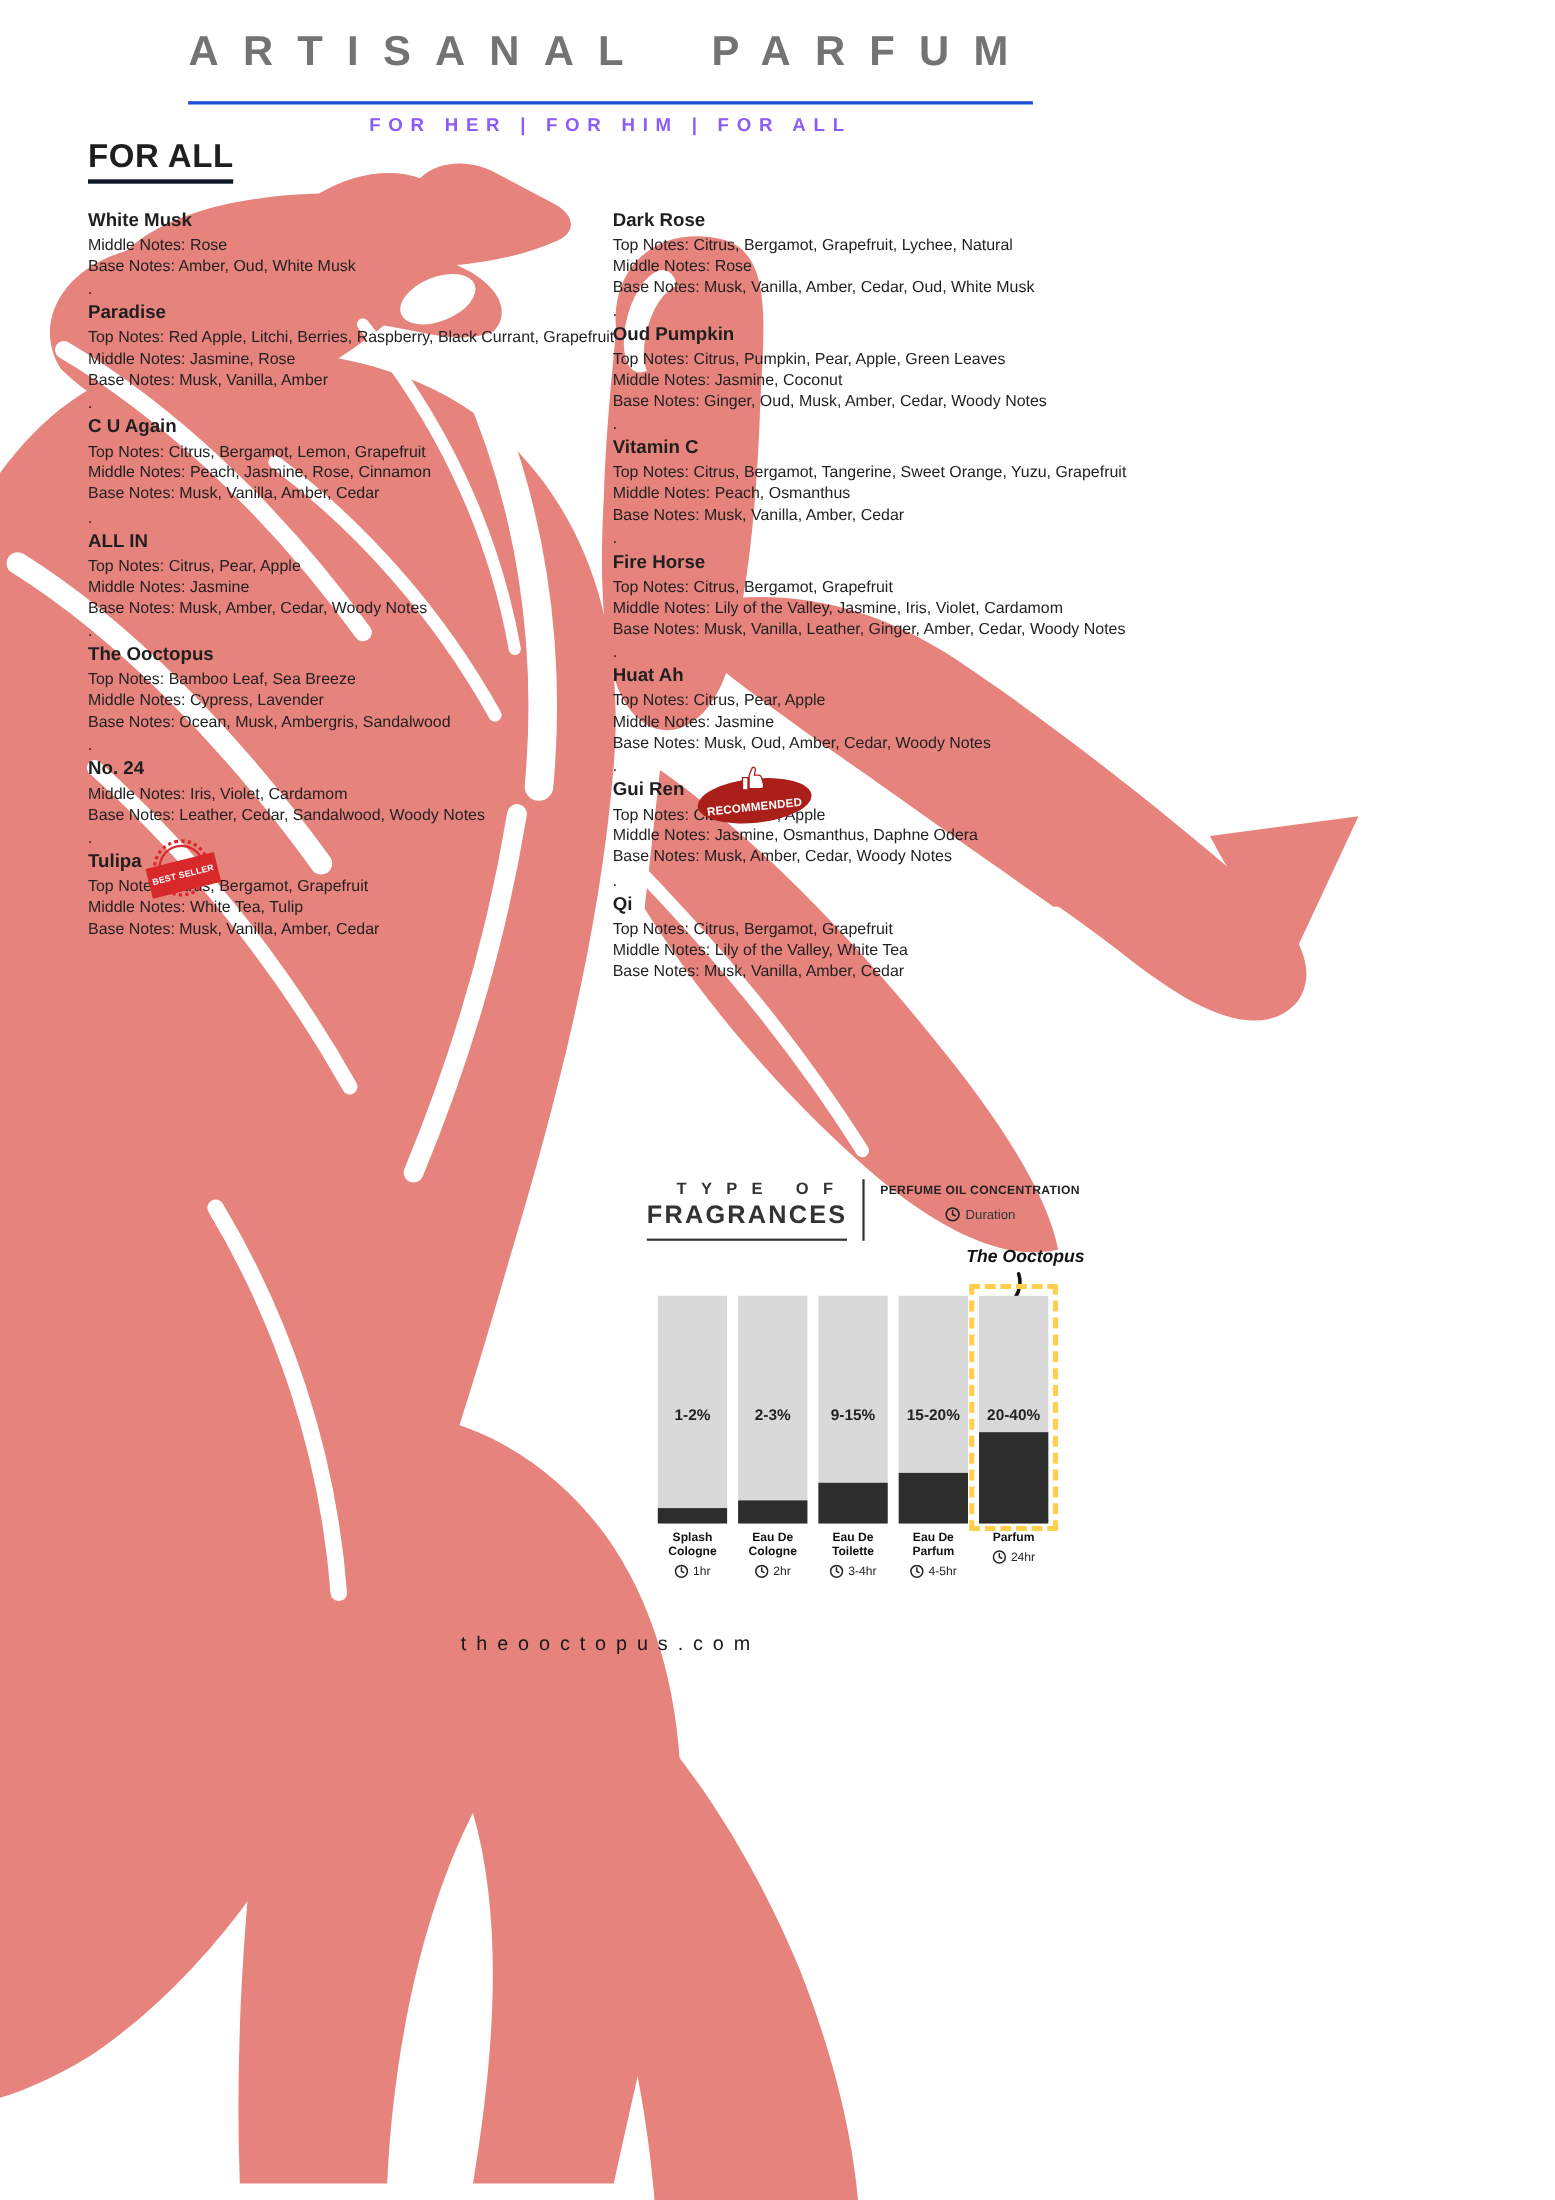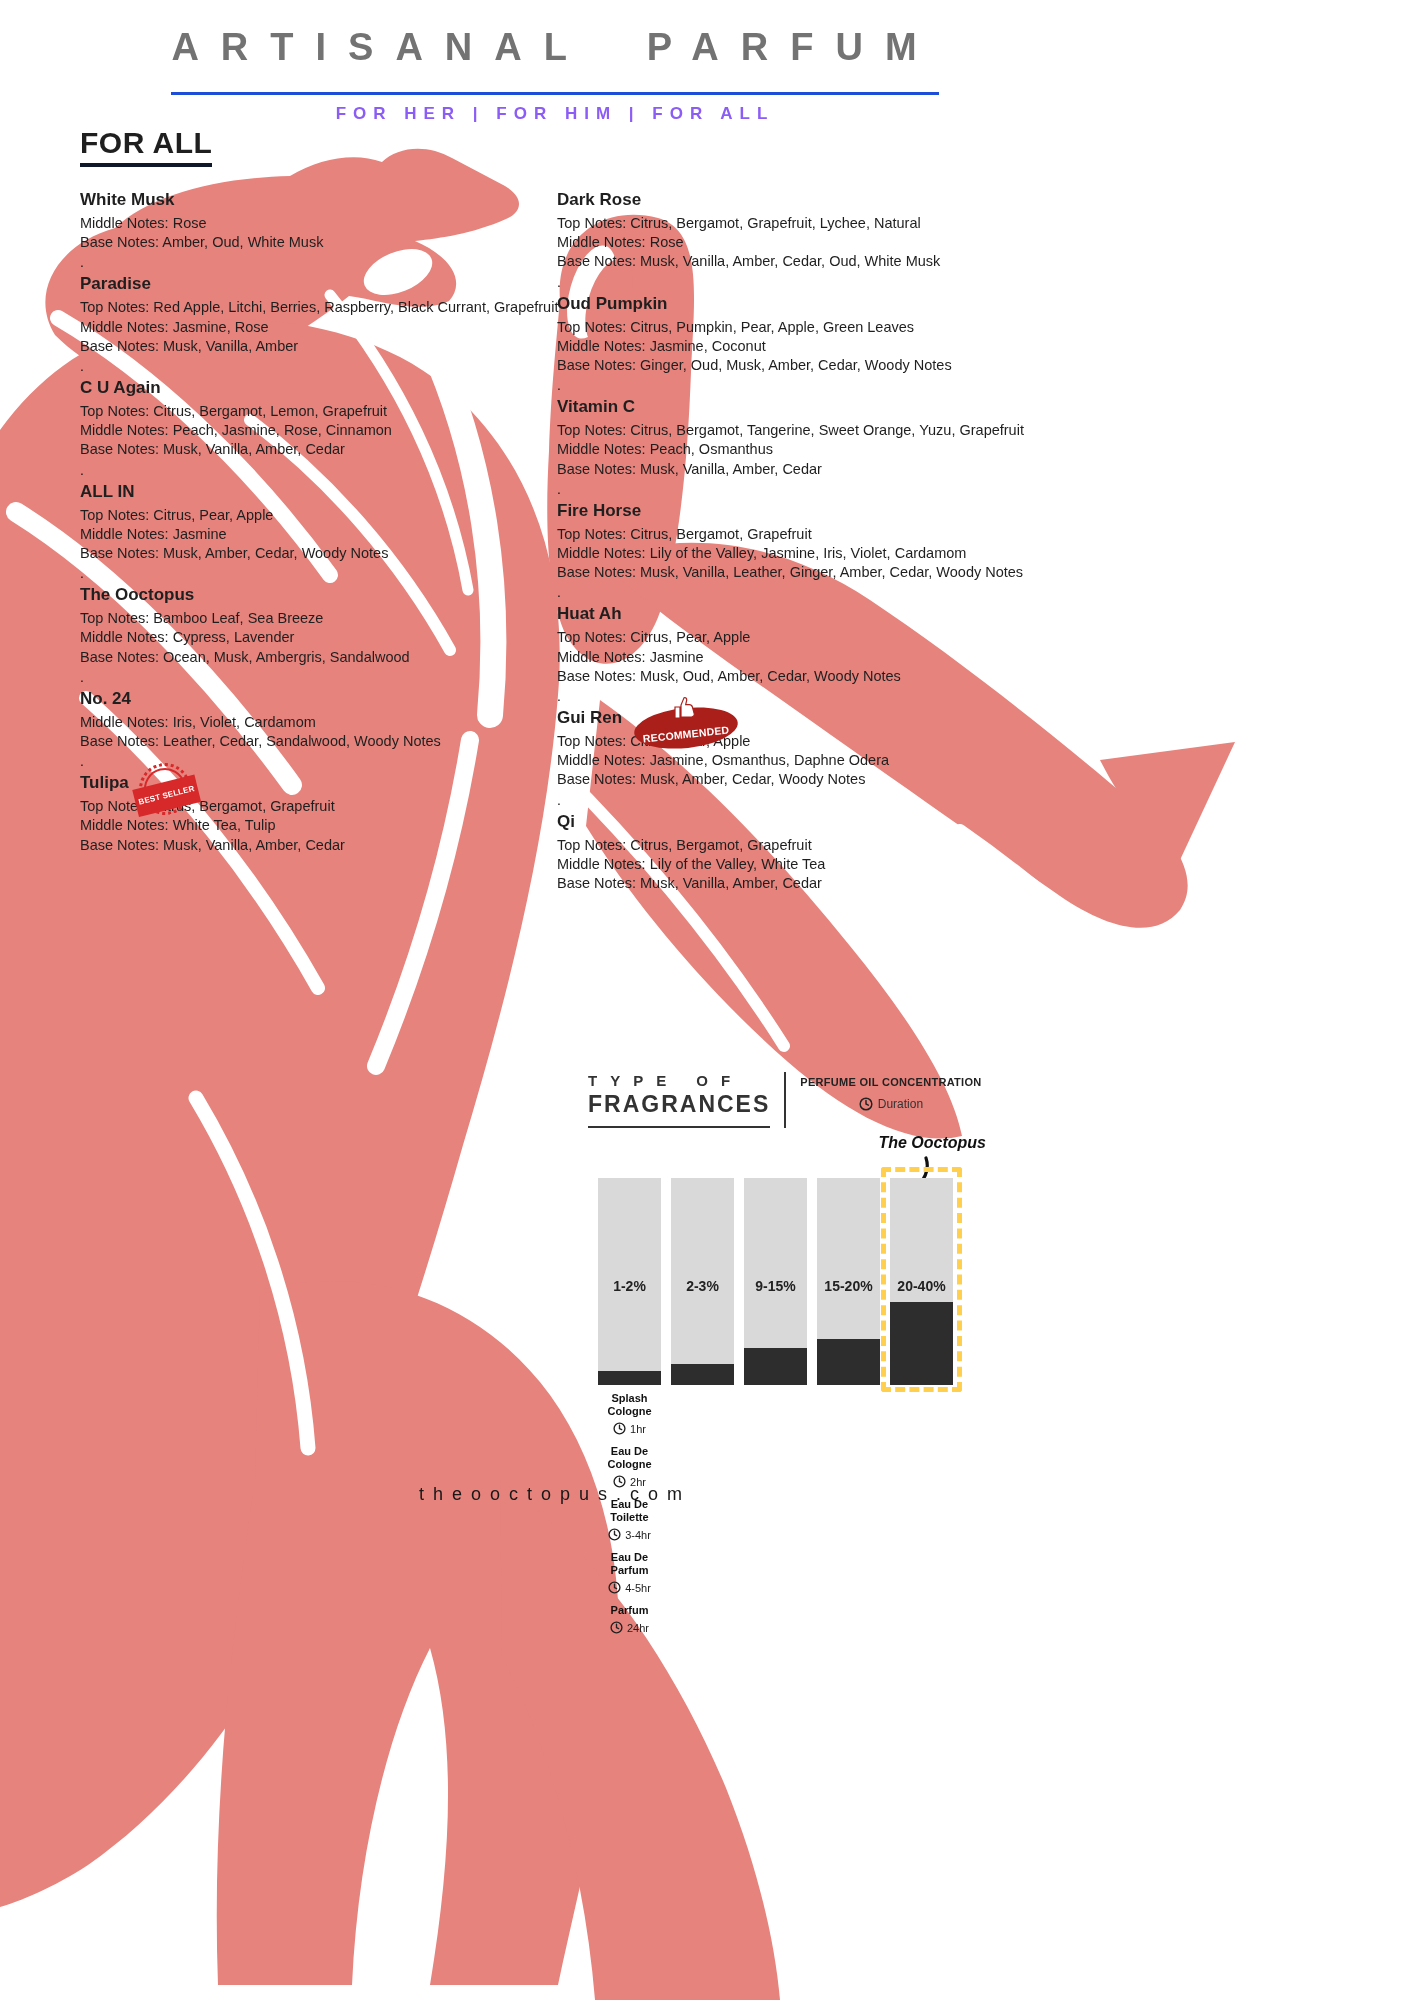--- a/index.html
+++ b/index.html
@@ -50,36 +50,36 @@
   .stamp-rec{position:relative;display:inline-block;width:104px;height:54px;margin:-20px 0 -28px 12px;vertical-align:middle;}
   .rec-oval{position:absolute;left:0;top:12px;width:104px;height:40px;background:var(--badge-dark-red);
     border-radius:52px/20px;transform:rotate(-6deg);}
   .rec-thumb{position:absolute;left:38px;top:0;}
   .rec-text{position:absolute;left:-2px;top:27px;width:108px;text-align:center;color:#fff;font-size:10.5px;
     font-weight:800;letter-spacing:.2px;transform:rotate(-6deg);white-space:nowrap;}
 
   
   .chart{position:absolute;top:1072px;left:588px;width:402px;height:390px;}
   .chart-header{display:flex;align-items:stretch;}
-  .ch-left{padding-bottom:8px;border-bottom:2px solid #333;}
+  .ch-left{padding-bottom:8px;border-bottom:2px solid #333;text-align:right;}
   .ch-t1{font-size:15px;font-weight:700;letter-spacing:13px;color:#333;white-space:nowrap;}
   .ch-t2{font-size:23px;font-weight:800;letter-spacing:2px;color:#333;white-space:nowrap;margin-top:2px;}
   .ch-div{width:2px;background:#333;margin:0 14px;}
   .ch-right{padding-top:4px;}
   .ch-conc{font-size:11px;font-weight:800;letter-spacing:.3px;color:#222;white-space:nowrap;}
   .ch-dur{display:flex;align-items:center;justify-content:center;gap:5px;margin-top:9px;font-size:12px;color:#333;}
   .annotation{position:absolute;top:62px;right:4px;font-size:16px;font-weight:800;font-style:italic;color:#111;white-space:nowrap;}
   .arrow{position:absolute;top:84px;right:58px;}
   .bars{position:absolute;top:106px;left:10px;display:flex;gap:10px;}
   .bar-wrap{position:relative;width:63px;height:207px;}
   .bar{position:absolute;inset:0;background:var(--bar-bg);}
   .fill{position:absolute;left:0;right:0;bottom:0;background:var(--bar-fill);}
   .pct{position:absolute;top:100px;left:0;right:0;text-align:center;font-size:14px;font-weight:700;color:#222;}
   .hl-box{position:absolute;left:-9px;right:-9px;top:-11px;bottom:-7px;border:5px dashed var(--hl-yellow);border-radius:3px;}
-  .bar-labels{position:absolute;top:320px;left:10px;display:flex;gap:10px;flex-direction:column;}
+  .bar-labels{position:absolute;top:320px;left:10px;display:flex;gap:10px;}
   .lbl-cell{width:63px;text-align:center;}
   .lbl-line{font-size:11px;font-weight:700;line-height:13px;color:#111;}
   .dur{display:flex;align-items:center;justify-content:center;gap:4px;margin-top:4px;font-size:11px;color:#222;}
 
   
   .footer{position:absolute;top:1484px;left:75px;width:960px;text-align:center;font-size:18px;
     letter-spacing:9px;color:#181818;}
 </style>
 </head>
 <body>

